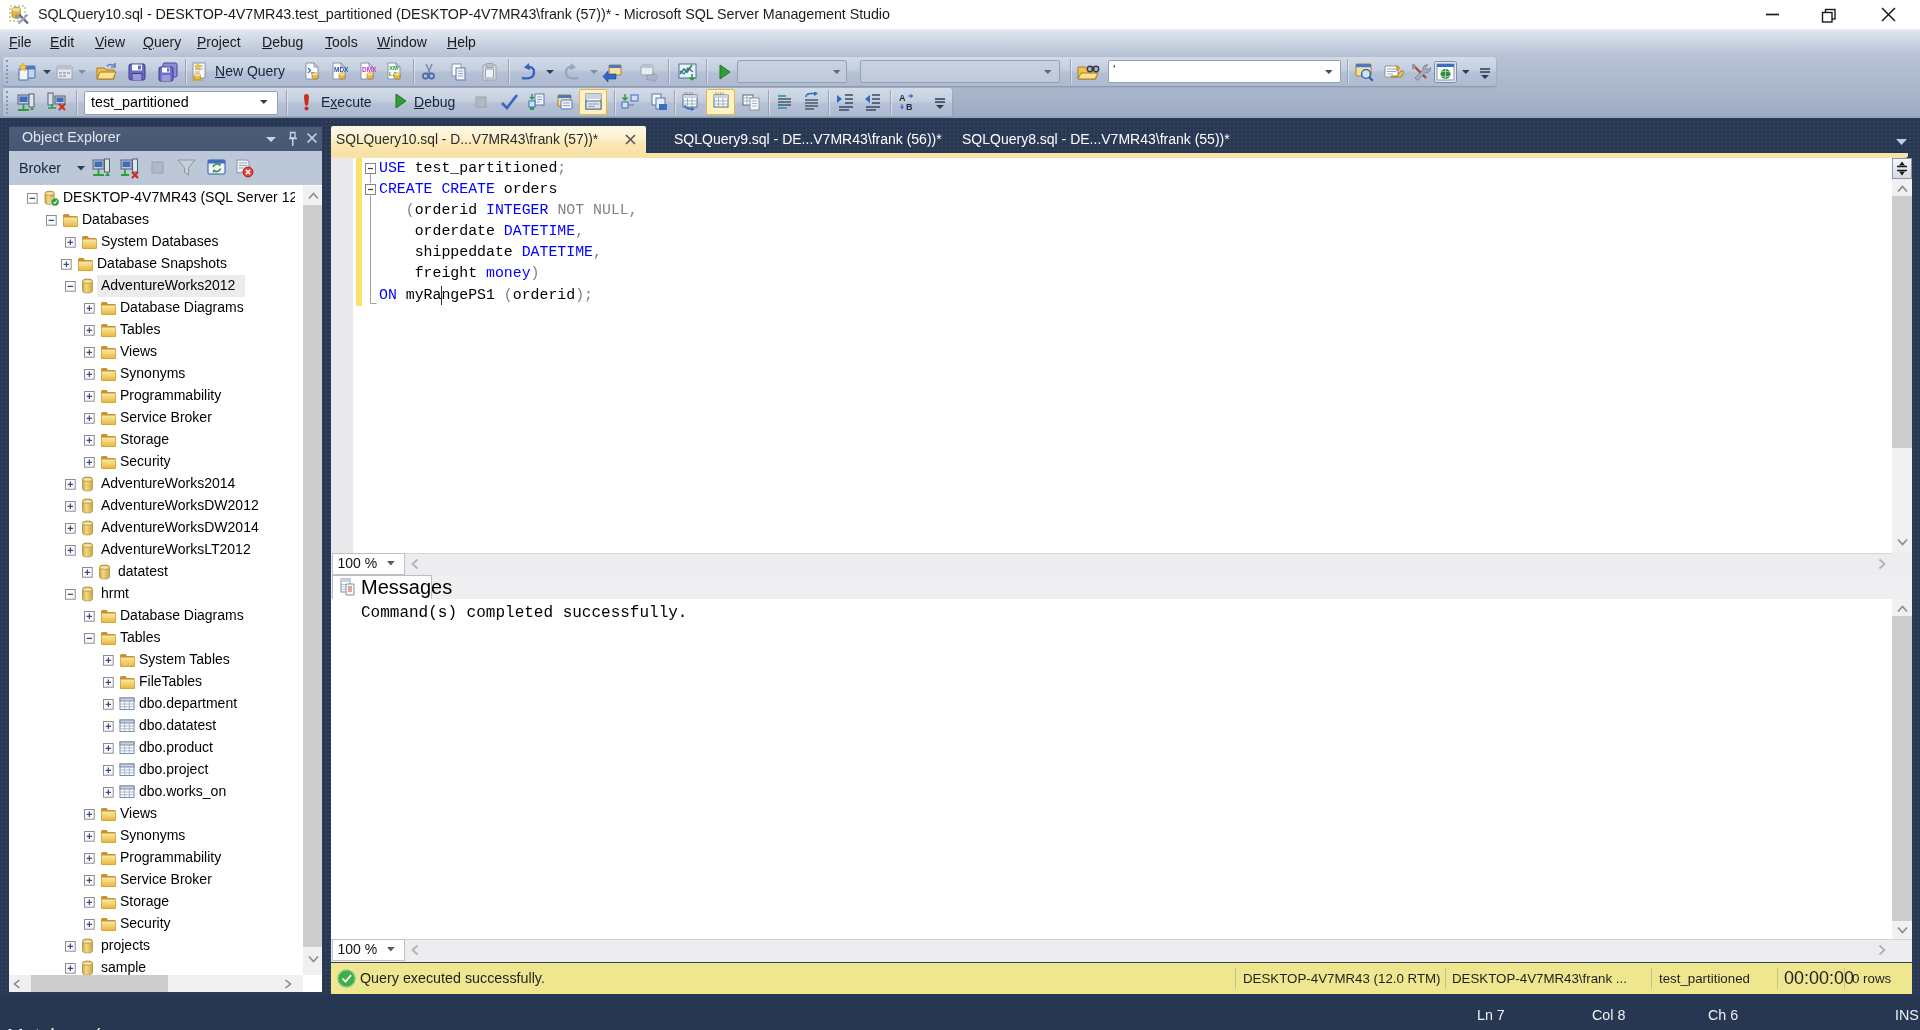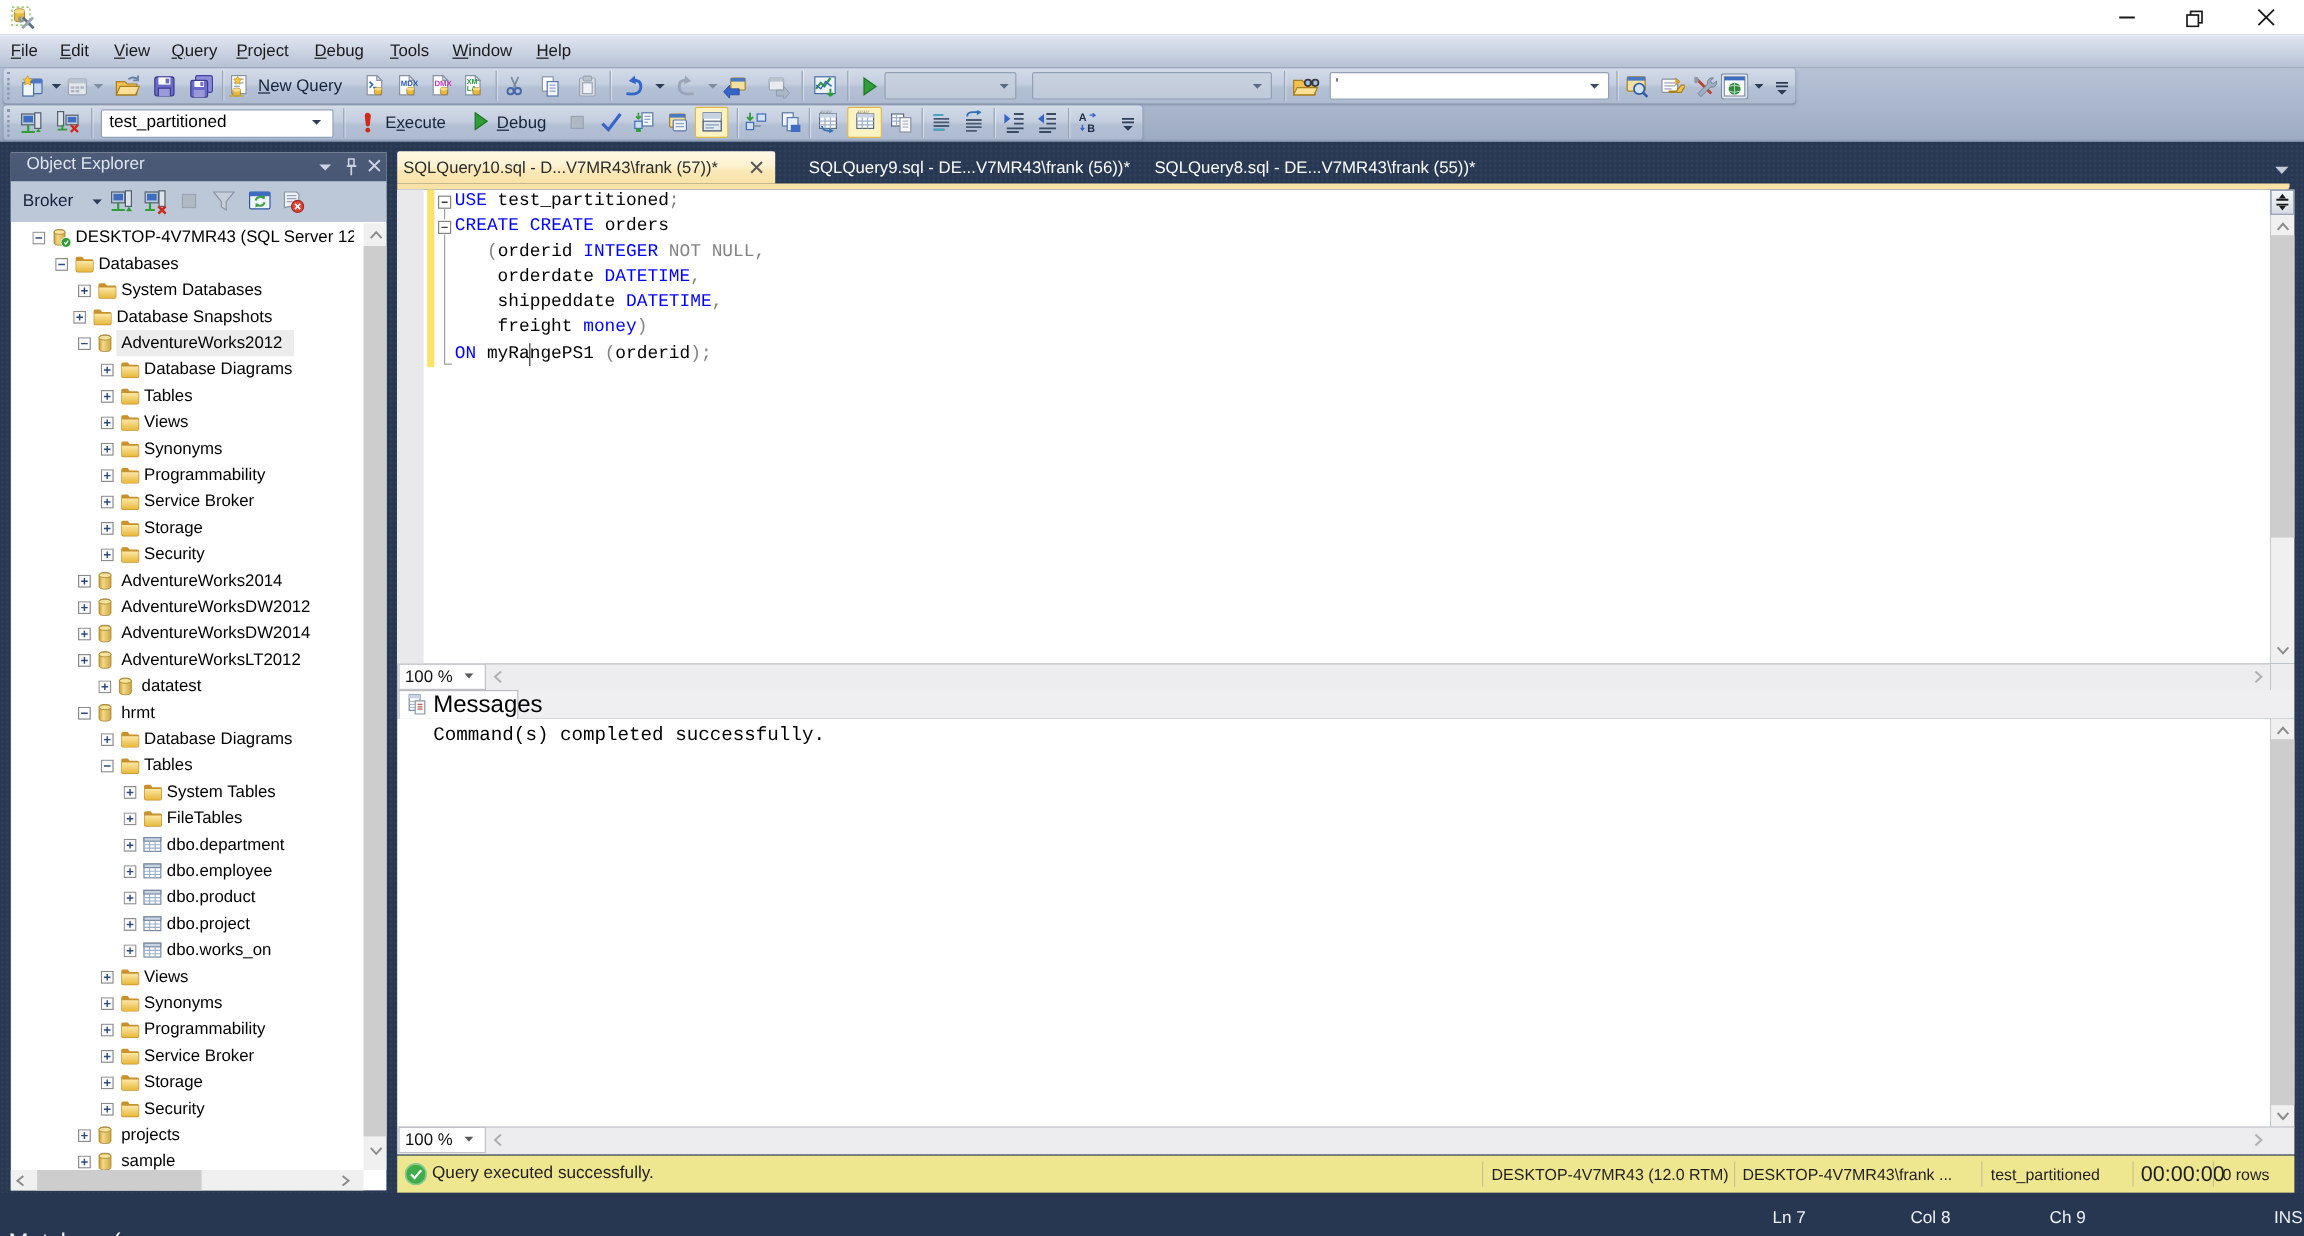--- a/index.html
+++ b/index.html
@@ -33,20 +33,21 @@
 <div id="root">
     <div class="abs titlebar" style=""></div>
     <svg class="abs" style="left:9px;top:5px" width="22" height="22" viewBox="0 0 22 22">
 <rect x="1" y="1" width="15" height="15" fill="none" stroke="#7fba42" stroke-width="1" stroke-dasharray="2 2"></rect>
 <path d="M3 4.5 q0 -2.2 4.2 -2.2 q4.2 0 4.2 2.2 l0 6.5 q0 2.2 -4.2 2.2 q-4.2 0 -4.2 -2.2 z" fill="#e8b93c" stroke="#8a6a14" stroke-width="0.6"></path>
 <ellipse cx="7.2" cy="4.5" rx="4.2" ry="1.8" fill="#f6dd8a"></ellipse>
 <path d="M10 9.5 l9 9" stroke="#5f6f83" stroke-width="2.4"></path>
 <path d="M18.5 9.5 l-9 9" stroke="#9aa7b6" stroke-width="2.4"></path>
 <path d="M9.2 8.6 a2.6 2.6 0 1 0 2 2.2 l-1 1 -1.6 -.4 -.4 -1.6z" fill="#8a97a8"></path>
 </svg>
+    <div class="abs title-text" style="">SQLQuery10.sql - DESKTOP-4V7MR43.test_partitioned (DESKTOP-4V7MR43\frank (57))* - Microsoft SQL Server Management Studio</div>
     <svg class="abs" style="left:1765px;top:6px" width="140" height="17" viewBox="0 0 140 17">
 <path d="M1 8.5 h13" stroke="#1a1a1a" stroke-width="1.7"></path>
 <rect x="60.5" y="3.5" width="9.5" height="9.5" fill="none" stroke="#1a1a1a" stroke-width="1.4"></rect>
 <rect x="57.5" y="6.5" width="9.5" height="9.5" fill="#fff" stroke="#1a1a1a" stroke-width="1.4"></rect>
 <path d="M117 2 l13 13 m0 -13 l-13 13" stroke="#1a1a1a" stroke-width="1.5"></path>
 </svg>
     <div class="abs menubar" style=""></div>
     <div class="abs menu-item" style="left:9px"><u>F</u>ile</div>
     <div class="abs menu-item" style="left:50px"><u>E</u>dit</div>
     <div class="abs menu-item" style="left:95px"><u>V</u>iew</div>
@@ -721,21 +722,21 @@
       <svg class="abs" style="left:93.5px;top:5.5px" width="11" height="11" viewBox="0 0 11 11">
         <rect x="0.5" y="0.5" width="9.7" height="9.7" fill="#fcfcfc" stroke="#8c8c8c"></rect>
         <path d="M2.6 5.35 h5.5" stroke="#2b4a80" stroke-width="1.2"></path>
         <path d="M5.35 2.6 v5.5" stroke="#2b4a80" stroke-width="1.2"></path>
       </svg>
       <svg class="abs" style="left:109.5px;top:3px" width="17" height="16" viewBox="0 0 17 16">
         <rect x="1" y="2" width="14" height="11.5" fill="#fff" stroke="#7a8aa0"></rect>
         <rect x="1" y="2" width="14" height="3" fill="#c8d4e4" stroke="#7a8aa0"></rect>
         <path d="M1 8 h14 M1 10.8 h14 M5.7 5 v8.5 M10.3 5 v8.5" stroke="#9ab0c8" stroke-width=".9"></path>
       </svg>
-      <span class="abs" style="left:130.0px;top:2px">dbo.employee</span>
+      <span class="abs" style="left:130.0px;top:2px">dbo.datatest</span>
     </div>
     <div class="abs tree-row" style="left:9px;top:737px;width:286px;overflow:hidden">
       <svg class="abs" style="left:93.5px;top:5.5px" width="11" height="11" viewBox="0 0 11 11">
         <rect x="0.5" y="0.5" width="9.7" height="9.7" fill="#fcfcfc" stroke="#8c8c8c"></rect>
         <path d="M2.6 5.35 h5.5" stroke="#2b4a80" stroke-width="1.2"></path>
         <path d="M5.35 2.6 v5.5" stroke="#2b4a80" stroke-width="1.2"></path>
       </svg>
       <svg class="abs" style="left:109.5px;top:3px" width="17" height="16" viewBox="0 0 17 16">
         <rect x="1" y="2" width="14" height="11.5" fill="#fff" stroke="#7a8aa0"></rect>
         <rect x="1" y="2" width="14" height="3" fill="#c8d4e4" stroke="#7a8aa0"></rect>
@@ -997,14 +998,14 @@
     <div class="abs " style="left:1852px;top:963px;height:31px;line-height:31px;font-size:13.3px;color:#1f1f1f">0 rows</div>
     <div class="abs " style="left:1235px;top:968px;width:1px;height:21px;background:#c9c194"></div>
     <div class="abs " style="left:1445px;top:968px;width:1px;height:21px;background:#c9c194"></div>
     <div class="abs " style="left:1651px;top:968px;width:1px;height:21px;background:#c9c194"></div>
     <div class="abs " style="left:1777px;top:968px;width:1px;height:21px;background:#c9c194"></div>
     <div class="abs " style="left:1844px;top:968px;width:1px;height:21px;background:#c9c194"></div>
     <div class="abs statusbar" style="left:0px;top:994px;width:1920px;height:36px"></div>
     <div class="abs " style="left:7px;top:1018px;height:36px;line-height:36px;font-size:20px;color:#eef1f5">Matches: (</div>
     <div class="abs " style="left:1477px;top:1000px;height:31px;line-height:31px;font-size:14.3px;color:#eef1f5">Ln 7</div>
     <div class="abs " style="left:1592px;top:1000px;height:31px;line-height:31px;font-size:14.3px;color:#eef1f5">Col 8</div>
-    <div class="abs " style="left:1708px;top:1000px;height:31px;line-height:31px;font-size:14.3px;color:#eef1f5">Ch 9</div>
+    <div class="abs " style="left:1708px;top:1000px;height:31px;line-height:31px;font-size:14.3px;color:#eef1f5">Ch 6</div>
     <div class="abs " style="left:1895px;top:1000px;height:31px;line-height:31px;font-size:14.3px;color:#eef1f5">INS</div>
   </div>
 </body></html>

